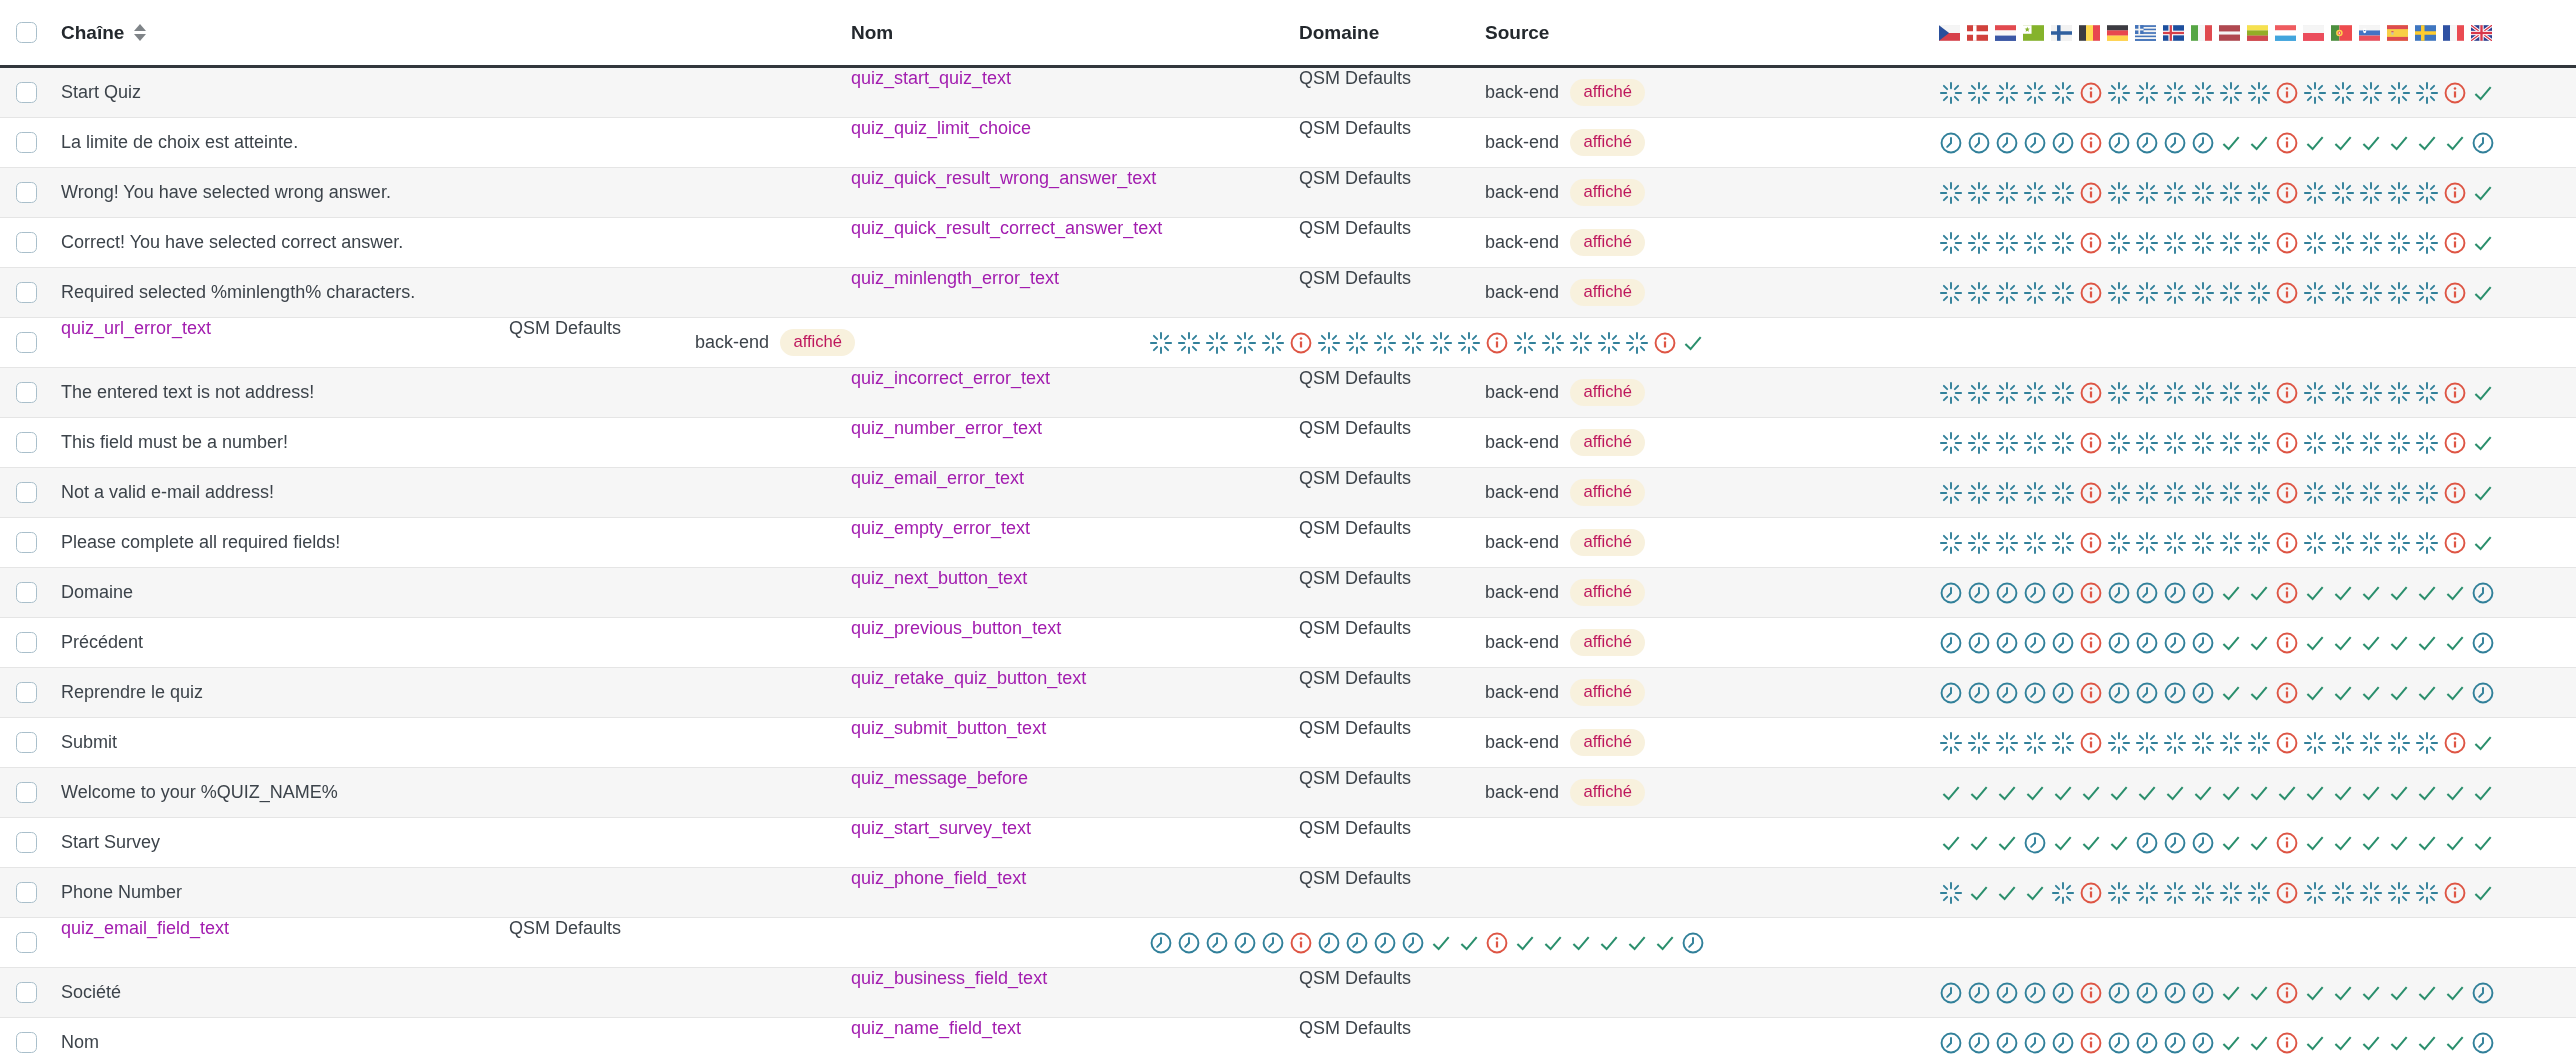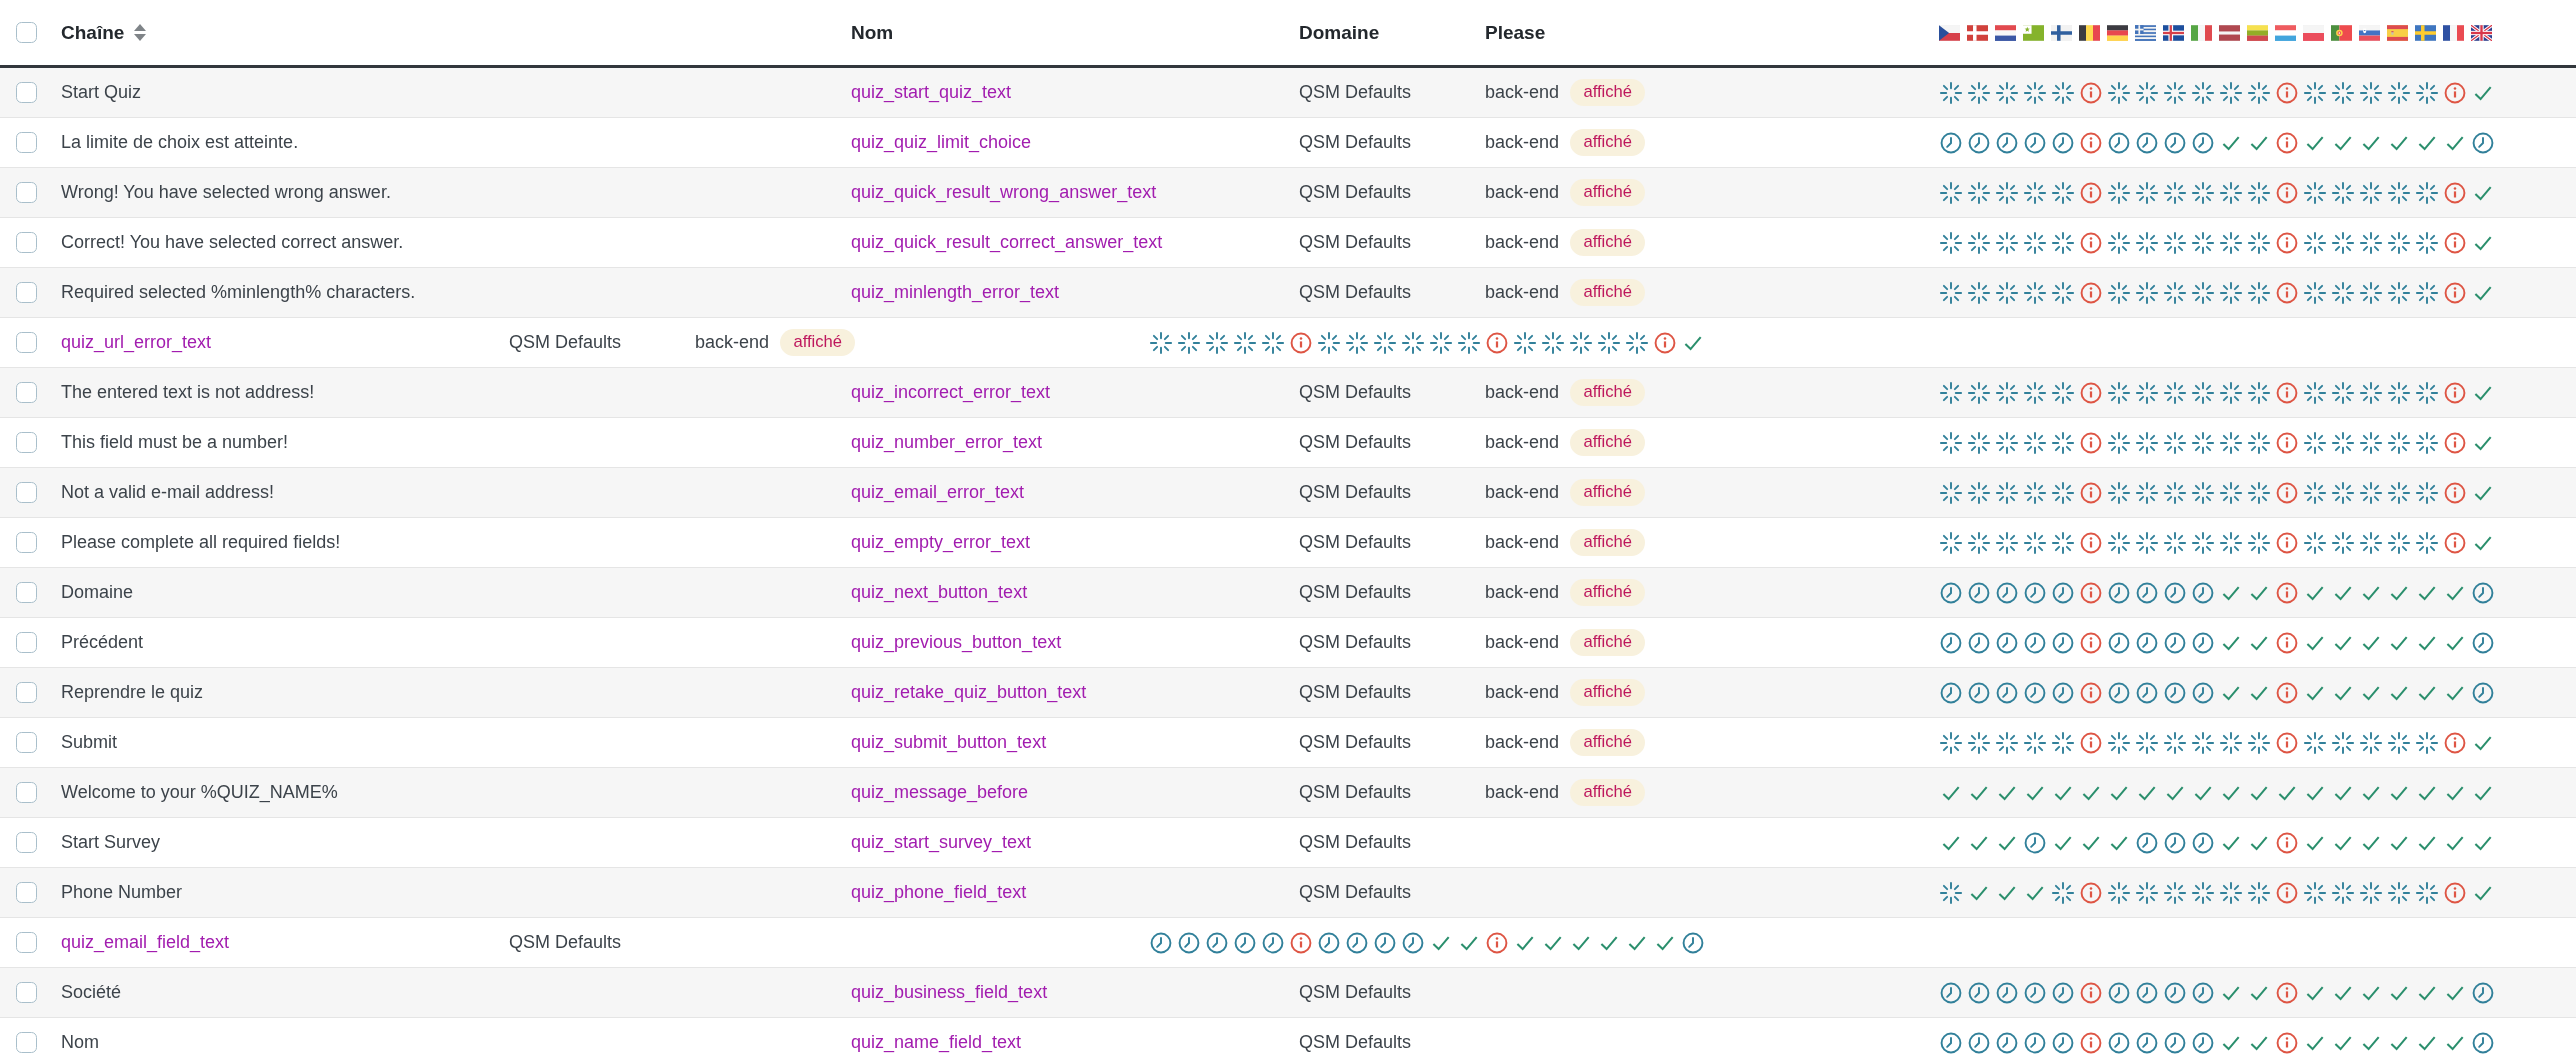--- a/index.html
+++ b/index.html
@@ -1,20 +1,20 @@
 <!DOCTYPE html>
 <html style="font-size:12.6px"><head>
 <meta charset="utf-8">
 <style>
   html,body{margin:0;padding:0;background:#fff;}
   body{width:2576px;height:1064px;overflow:hidden;font-family:"Liberation Sans",sans-serif;color:#3c434a;}
   .page{width:2576px;height:1064px;}
   .thead{display:flex;align-items:center;height:65px;border-bottom:3.2px solid #32373c;background:#fff;
          font-size:19px;font-weight:700;color:#23282d;}
-  .row{display:flex;align-items:center;height:50px;box-sizing:border-box;border-bottom:0.8px solid #e5e5e5;
+  .row{display:flex;height:50px;box-sizing:border-box;border-bottom:0.8px solid #e5e5e5;
        font-size:18px;background:#fff;}
   .row.alt{background:#f6f6f6;}
   .c-check{width:61px;flex:0 0 61px;display:flex;align-items:center;}
   .c-string{width:790px;flex:0 0 790px;display:flex;align-items:center;}
   .c-name{width:448px;flex:0 0 448px;}
   .c-domain{width:186px;flex:0 0 186px;}
   .c-source{width:454px;flex:0 0 454px;display:flex;align-items:center;}
   .c-langs{flex:1;display:flex;align-items:center;}
   .checkbox{display:inline-block;width:20.5px;height:20.5px;margin-left:16px;box-sizing:border-box;
             border:1.6px solid #a9bfcb;border-radius:5.5px;background:#fff;cursor:pointer;}
@@ -41,21 +41,21 @@
     </div>
     <div class="c-string">
       <span>Chaîne</span>
       <span class="sort">
         <i class="tri up"></i>
         <i class="tri down"></i>
       </span>
     </div>
     <div class="c-name">Nom</div>
     <div class="c-domain">Domaine</div>
-    <div class="c-source">Please</div>
+    <div class="c-source">Source</div>
     <div class="c-langs" id="flags">
         <span class="slot">
           <span class="flagbox">
             <svg viewBox="0 0 27 20" width="21" height="16">
               <rect width="27" height="10" fill="#f5f5f5"></rect>
               <rect y="10" width="27" height="10" fill="#d7404a"></rect>
               <polygon points="0,0 13,10 0,20" fill="#2a4f9b"></polygon>
             </svg>
           </span>
         </span>

